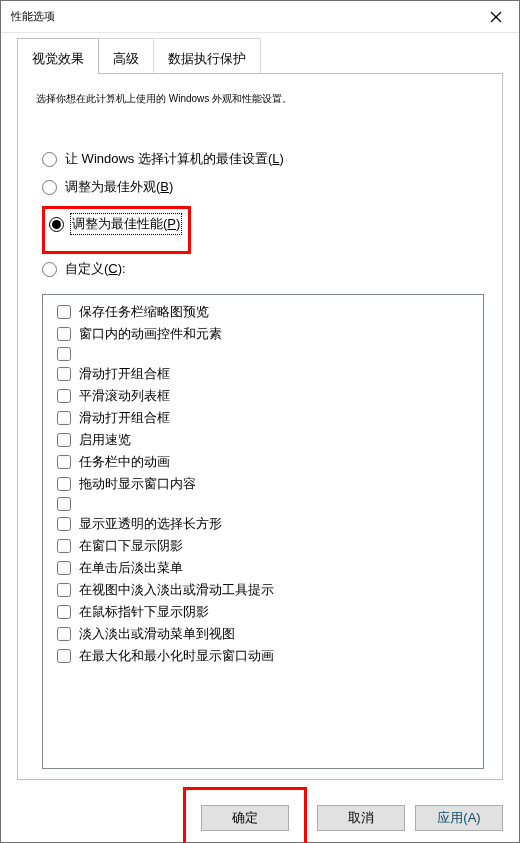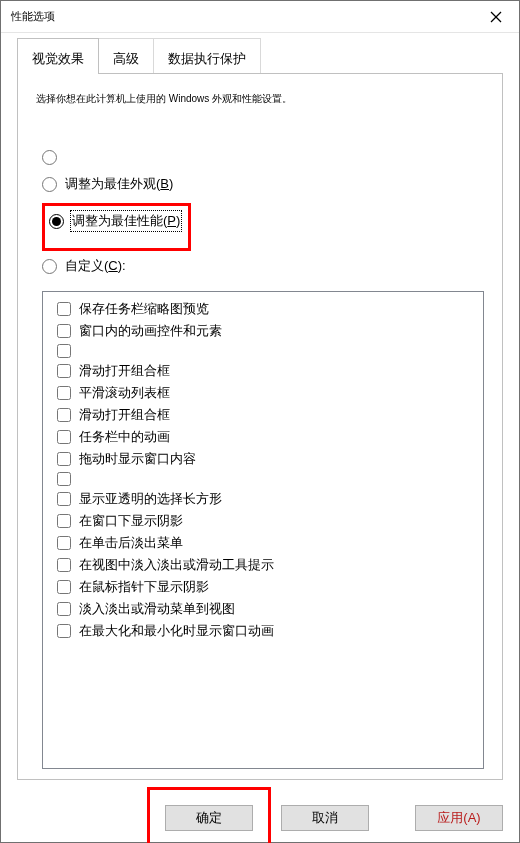--- a/index.html
+++ b/index.html
@@ -139,23 +139,22 @@
   .btn {
     min-width: 88px;
     height: 26px;
     background: #e1e1e1;
     border: 1px solid #adadad;
     font-size: 13px;
     cursor: pointer;
     padding: 0 14px;
   }
   .btn.disabled {
-    color: #b91c1c;
+    color: #0c4a6e;
     cursor: default;
-    margin-left: 36px;
   }
   .btn-highlight {
     border: 3px solid #ff0000;
     padding: 15px;
     display: inline-flex;
   }
   .btn-highlight .btn { margin: 0; }
 </style>
 </head>
 <body>
@@ -187,20 +186,23 @@
     </div>
 
     <div class="tabpanel">
 
       <div class="description">选择你想在此计算机上使用的 Windows 外观和性能设置。</div>
 
       <div class="radios">
 
         <label class="radio-row">
           <input type="radio" name="perf" style="">
+          <span class="radio-label">
+            <span>让 Windows 选择计算机的最佳设置(</span><span class="ul">L</span><span>)</span>
+          </span>
         </label>
 
         <label class="radio-row">
           <input type="radio" name="perf" style="">
           <span class="radio-label">
             <span>调整为最佳外观(</span><span class="ul">B</span><span>)</span>
           </span>
         </label>
 
         <div class="highlight-box">
@@ -237,20 +239,24 @@
             <input type="checkbox" style="">
             <span>滑动打开组合框</span>
           </label>
         <label class="check-row">
             <input type="checkbox" style="">
             <span>平滑滚动列表框</span>
           </label>
         <label class="check-row">
             <input type="checkbox" style="">
             <span>滑动打开组合框</span>
+          </label>
+        <label class="check-row">
+            <input type="checkbox" style="">
+            <span>启用速览</span>
           </label>
         <label class="check-row">
             <input type="checkbox" style="">
             <span>任务栏中的动画</span>
           </label>
         <label class="check-row">
             <input type="checkbox" style="">
             <span>拖动时显示窗口内容</span>
           </label>
         <label class="check-row">

